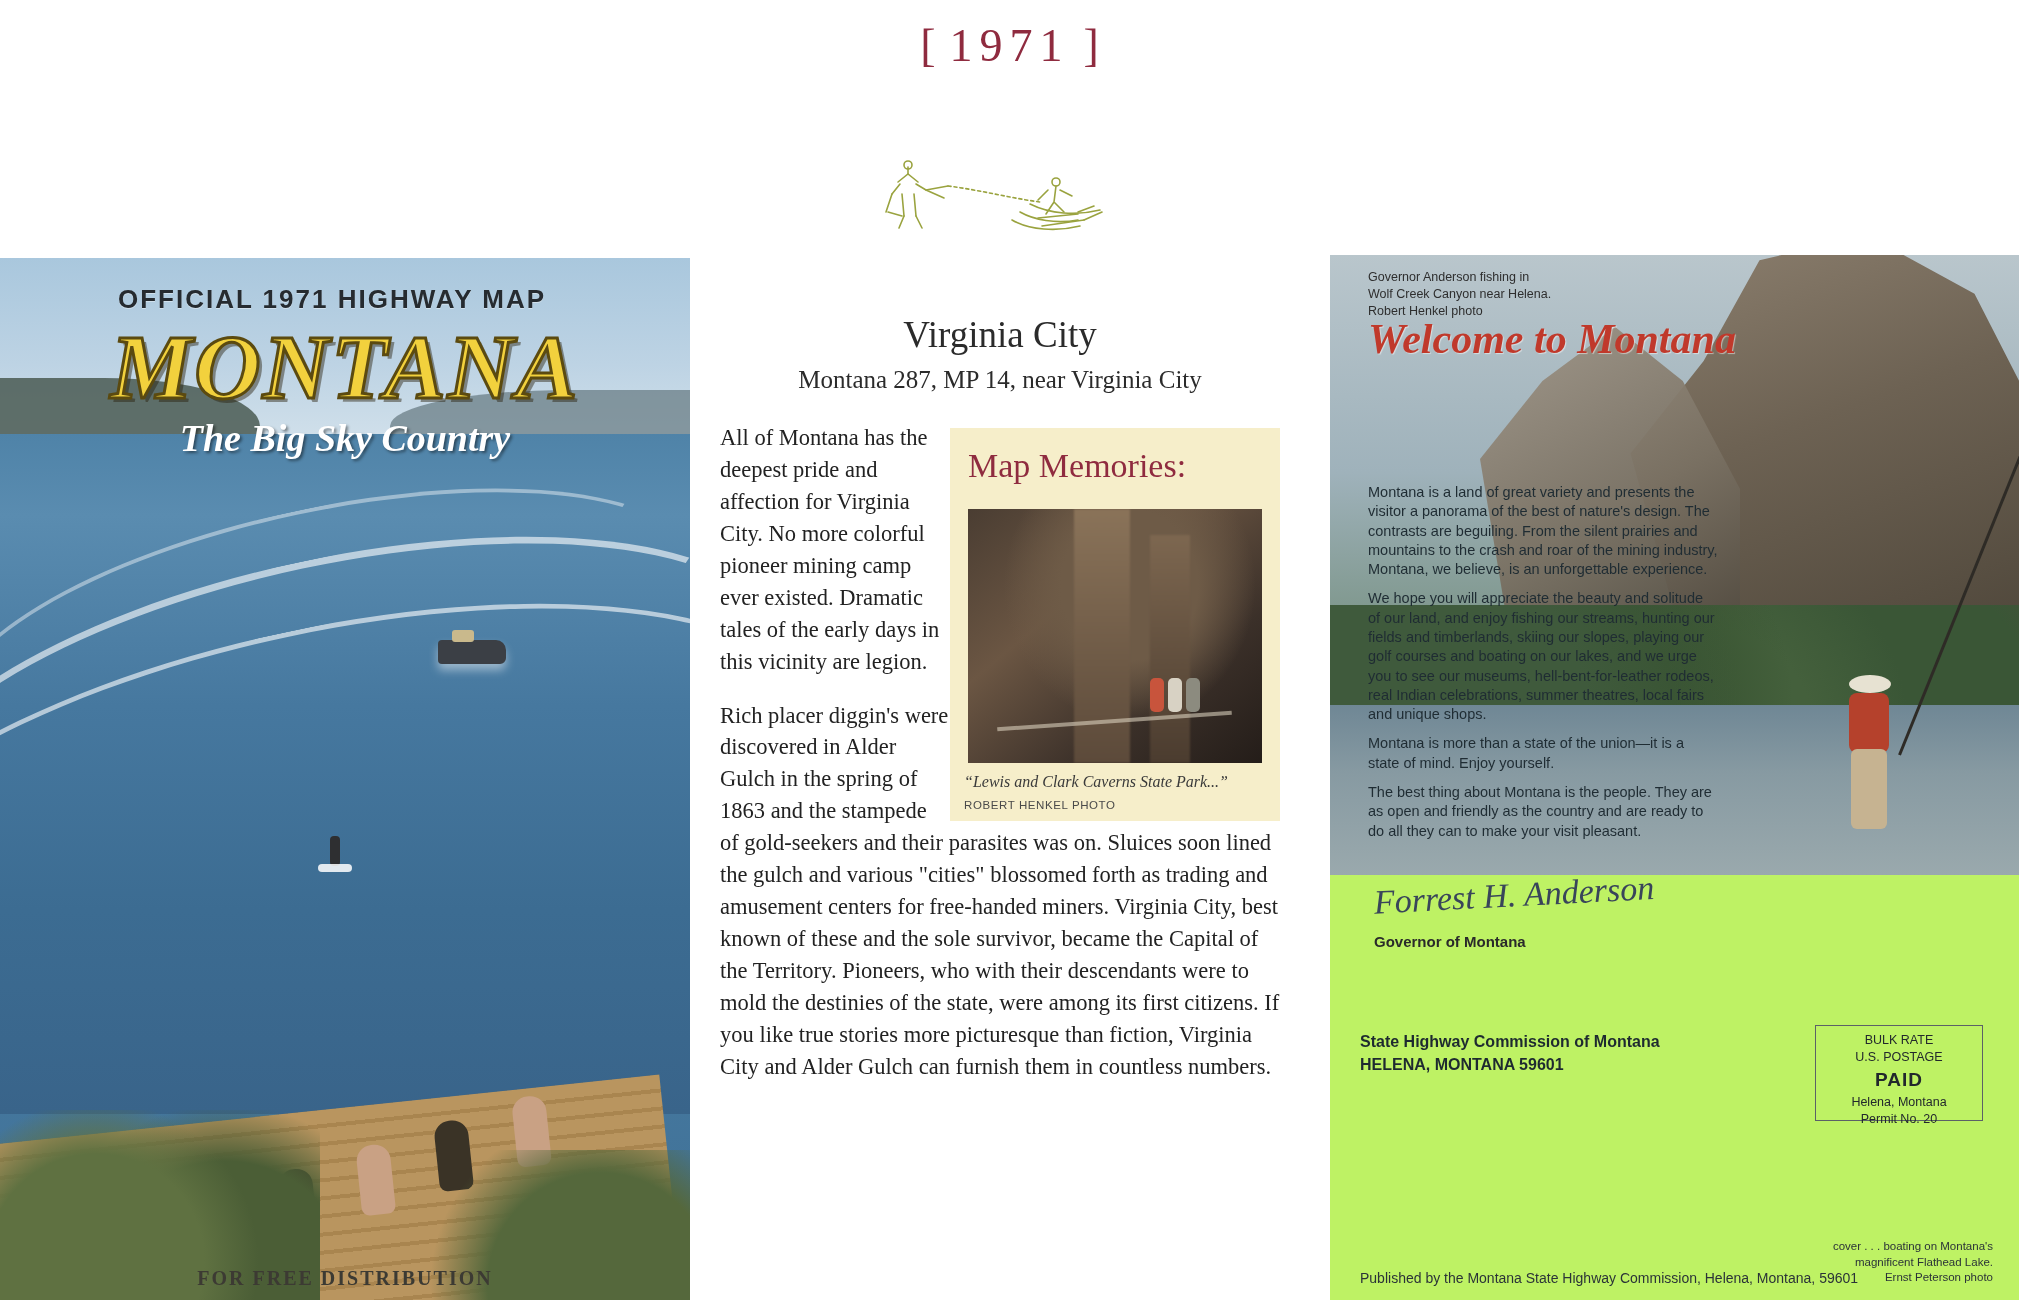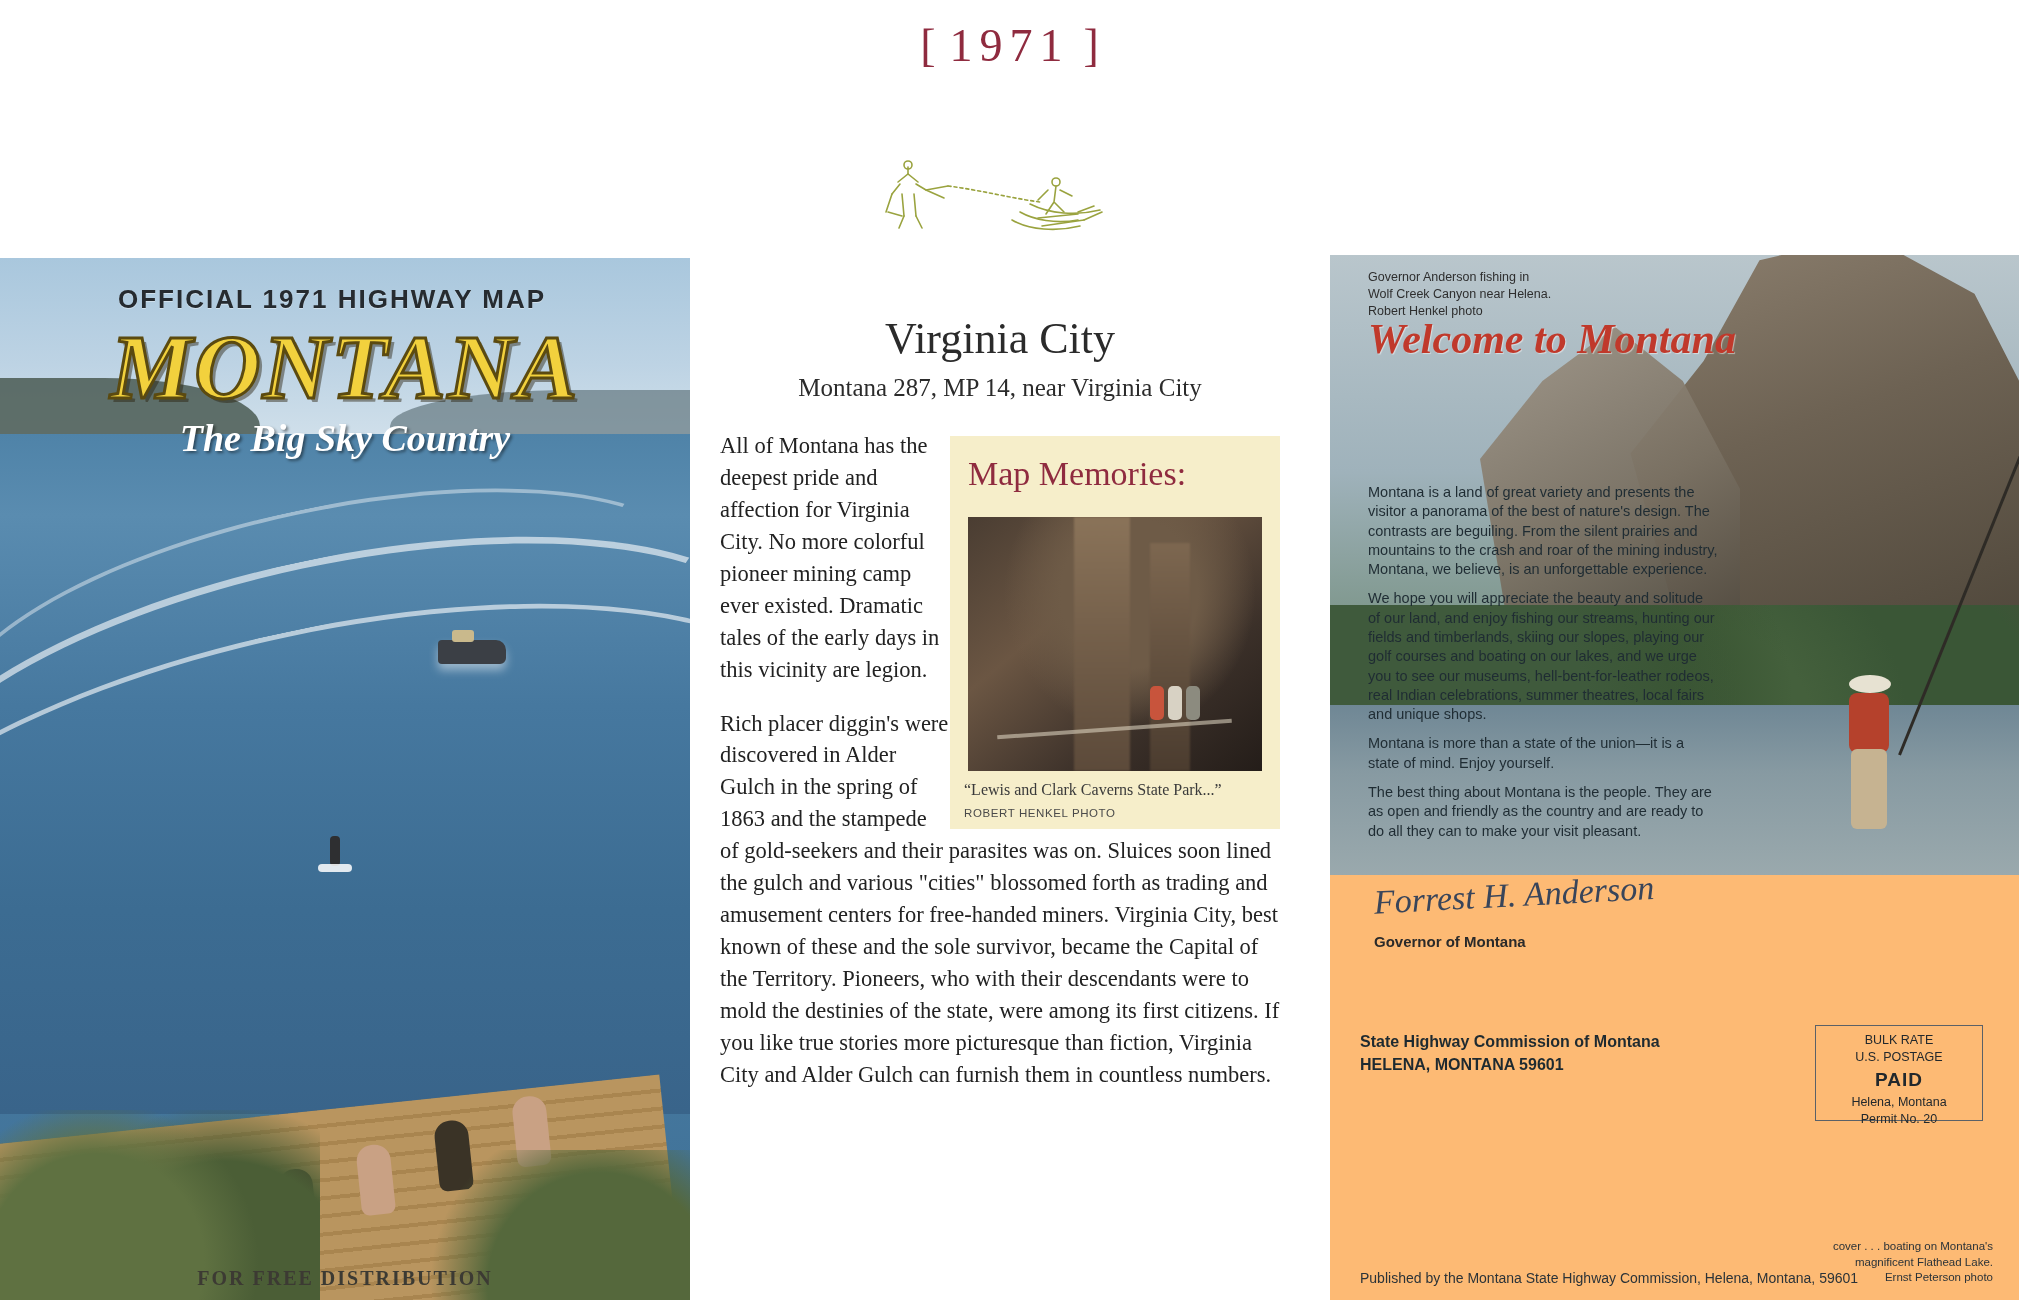--- a/index.html
+++ b/index.html
@@ -163,21 +163,21 @@
     color: #7b8a3c;
     margin-bottom: 10px;
   }
   .marker-line .num {
     font-size: 28px;
     letter-spacing: 0;
     color: #7b8a3c;
   }
   .marker-title {
     text-align: center;
-    font-size: 44px;
+    font-size: 37px;
     color: #2b2b2b;
     margin-bottom: 10px;
   }
   .marker-sub {
     text-align: center;
     font-size: 25px;
     color: #2b2b2b;
     margin-bottom: 28px;
   }
   .body-text {
@@ -227,38 +227,39 @@
     transform: rotate(-4deg);
   }
   .mm-photo .fig {
     position: absolute; bottom: 20%; width: 14px; height: 34px; border-radius: 5px;
   }
   .mm-caption {
     font-family: "Liberation Serif", serif;
     font-size: 16px;
     color: #3a3a3a;
     padding: 8px 14px 0 14px;
+    font-style: italic;
   }
   .mm-credit {
     font-family: "Liberation Sans", sans-serif;
     font-size: 11.5px;
     letter-spacing: .6px;
     color: #4a4a4a;
     padding: 3px 14px 0 14px;
   }
 
   
   .right-cover {
     position: absolute;
     left: 1330px;
     top: 255px;
     width: 689px;
     height: 1045px;
     overflow: hidden;
-    background: #fdba74;
+    background: #bef264;
   }
   .rc-photo {
     position: absolute; left: 0; top: 0; width: 689px; height: 620px;
     overflow: hidden;
     background: linear-gradient(#b9c6cc 0%, #9fb2bb 35%, #6f8a76 70%, #4d6a4f 100%);
   }
   .rc-cliff {
     position: absolute; right: -20px; top: -20px; width: 430px; height: 420px;
     background: linear-gradient(160deg, #8f8271 0%, #6d6253 45%, #4d4539 100%);
     clip-path: polygon(18% 100%, 5% 52%, 22% 30%, 35% 6%, 60% 0%, 85% 14%, 100% 44%, 100% 100%);

